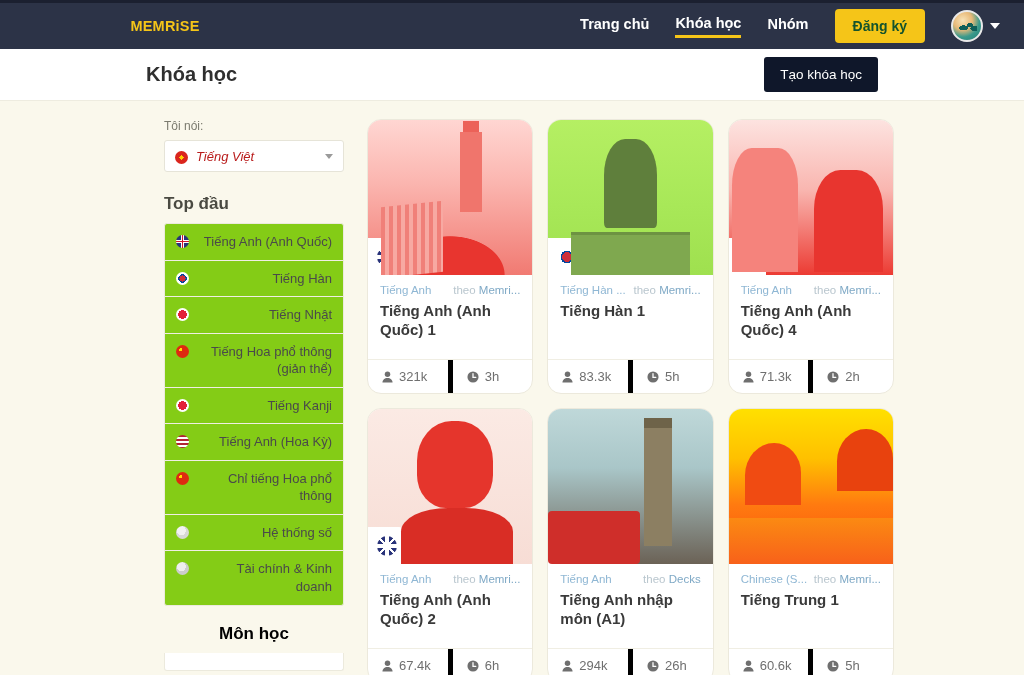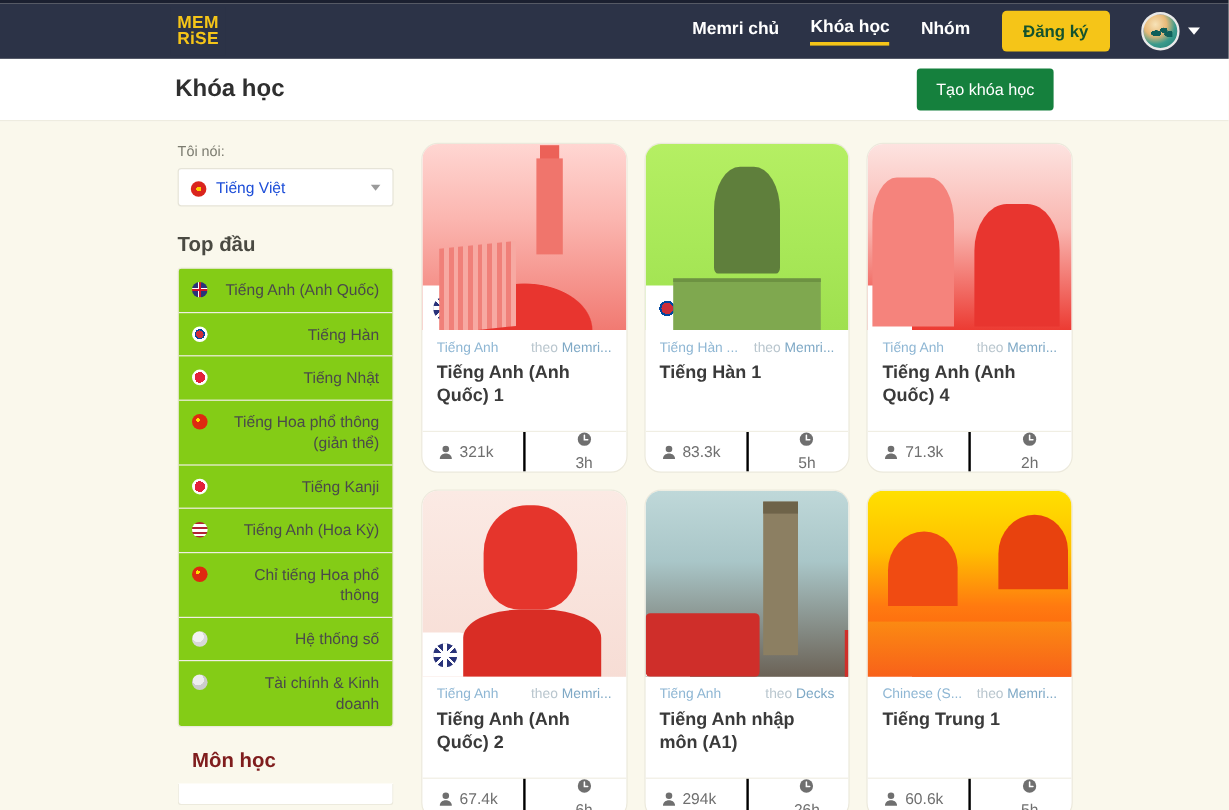--- a/index.html
+++ b/index.html
@@ -20,21 +20,21 @@
     background: #2c3347;
     display: flex;
     align-items: center;
     padding: 0 24px 0 0;
     position: relative;
   }
   .logo {
     margin-left: 142px;
     width: 46px; height: 40px;
     background: #2c3347;
-    display: flex; flex-direction: column;
+    display: flex; flex-direction: row;
     align-items: center; justify-content: center;
     line-height: 0.98;
   }
   .logo span {
     color: #f5c518;
     font-weight: bold;
     font-size: 14.5px;
     letter-spacing: 0.2px;
     display: block;
   }
@@ -100,21 +100,21 @@
     font-size: 20px;
     font-weight: bold;
     color: #2f2f2f;
   }
   .header-actions {
     margin-left: auto;
     margin-right: 146px;
     display: flex; align-items: center; gap: 20px;
   }
   .btn-create {
-    background: #15803d;
+    background: #0f172a;
     color: #ffffff;
     border: none;
     border-radius: 3px;
     font-size: 13.5px;
     padding: 10px 16px;
     cursor: pointer;
     white-space: nowrap;
   }
   .search-box {
     display: flex;
@@ -137,37 +137,37 @@
     border: none;
     border-left: 1px solid #dedede;
     background: #fff;
     cursor: pointer;
     display: flex; align-items: center; justify-content: center;
   }
 
   
   .content {
     display: flex;
-    padding: 18px 0 0 2px;
+    padding: 18px 0 0 18px;
     height: calc(675px - 3px - 46px - 53px);
   }
   .sidebar { width: 180px; margin-left: 146px; flex: none; }
   .sb-label { font-size: 12px; color: #7b7b6f; margin-bottom: 7px; }
   .lang-select {
     background: #fff;
     border: 1px solid #e6e4d8;
     border-radius: 3px;
     height: 32px;
     display: flex; align-items: center;
     padding: 0 10px;
     gap: 8px;
     cursor: pointer;
     margin-bottom: 22px;
   }
-  .lang-select .txt { font-size: 13px; color: #1d4ed8; flex: 1; }
+  .lang-select .txt { font-size: 13px; color: #b91c1c; flex: 1; font-style: italic; }
   .sb-heading {
     font-size: 17px; font-weight: bold; color: #4a4a42;
     margin-bottom: 9px;
   }
   .sb-list {
     background: #84cc16;
     border: 1px solid #eceadd;
     border-radius: 3px;
     text-align: right;
   }
@@ -180,21 +180,21 @@
     cursor: pointer;
     line-height: 1.35;
   }
   .sb-item:last-child { border-bottom: none; }
   .sb-item .lbl { flex: 1; }
   .flag {
     width: 13px; height: 13px; border-radius: 50%;
     flex: none; margin-top: 2px;
     background: #cccccc;
   }
-  .sb-heading2 { font-size: 17px; font-weight: bold; color: #7f1d1d; margin: 18px 12px 9px; }
+  .sb-heading2 { font-size: 17px; font-weight: bold; color: #000000; margin: 18px 12px 9px; text-align: center; }
   .sb-stub { background:#fff; border:1px solid #eceadd; border-top:none; height: 18px; border-radius:0 0 3px 3px;}
 
   
   .grid {
     flex: 1;
     margin-left: 23px;
     margin-right: 130px;
     display: grid;
     grid-template-columns: repeat(3, 1fr);
     gap: 14px;
@@ -244,21 +244,21 @@
     border-top: 1px solid #f0eee3;
     height: 34px;
   }
   .stat {
     flex: 1;
     display: flex; align-items: center; gap: 6px;
     padding-left: 14px;
     font-size: 13px;
     color: #6f6f6f;
   }
-  .stat + .stat { border-left: 2px solid #000000; flex-direction: column; }
+  .stat + .stat { border-left: 5px solid #000000; }
 
   
   .f-uk { background:
       linear-gradient(to right, transparent 42%, #fff 42% 58%, transparent 58%),
       linear-gradient(to bottom, transparent 42%, #fff 42% 58%, transparent 58%),
       linear-gradient(45deg, transparent 46%, #fff 46% 54%, transparent 54%),
       linear-gradient(-45deg, transparent 46%, #fff 46% 54%, transparent 54%),
       #29337a; }
   .f-uk-r { background:
       linear-gradient(to right, transparent 45%, #cf142b 45% 55%, transparent 55%),
@@ -369,21 +369,21 @@
 <body>
 
 <div class="top-strip"></div>
 
 <div class="navbar">
   <a class="logo">
     <span>MEM</span>
     <span>RiSE</span>
   </a>
   <div class="nav-right">
-    <a class="nav-link">Memri chủ</a>
+    <a class="nav-link">Trang chủ</a>
     <a class="nav-link active">Khóa học</a>
     <a class="nav-link">Nhóm</a>
     <button class="btn-signup">Đăng ký</button>
     <div class="avatar-wrap">
       <div class="avatar"></div>
       <div class="caret-down"></div>
     </div>
   </div>
 </div>
 

